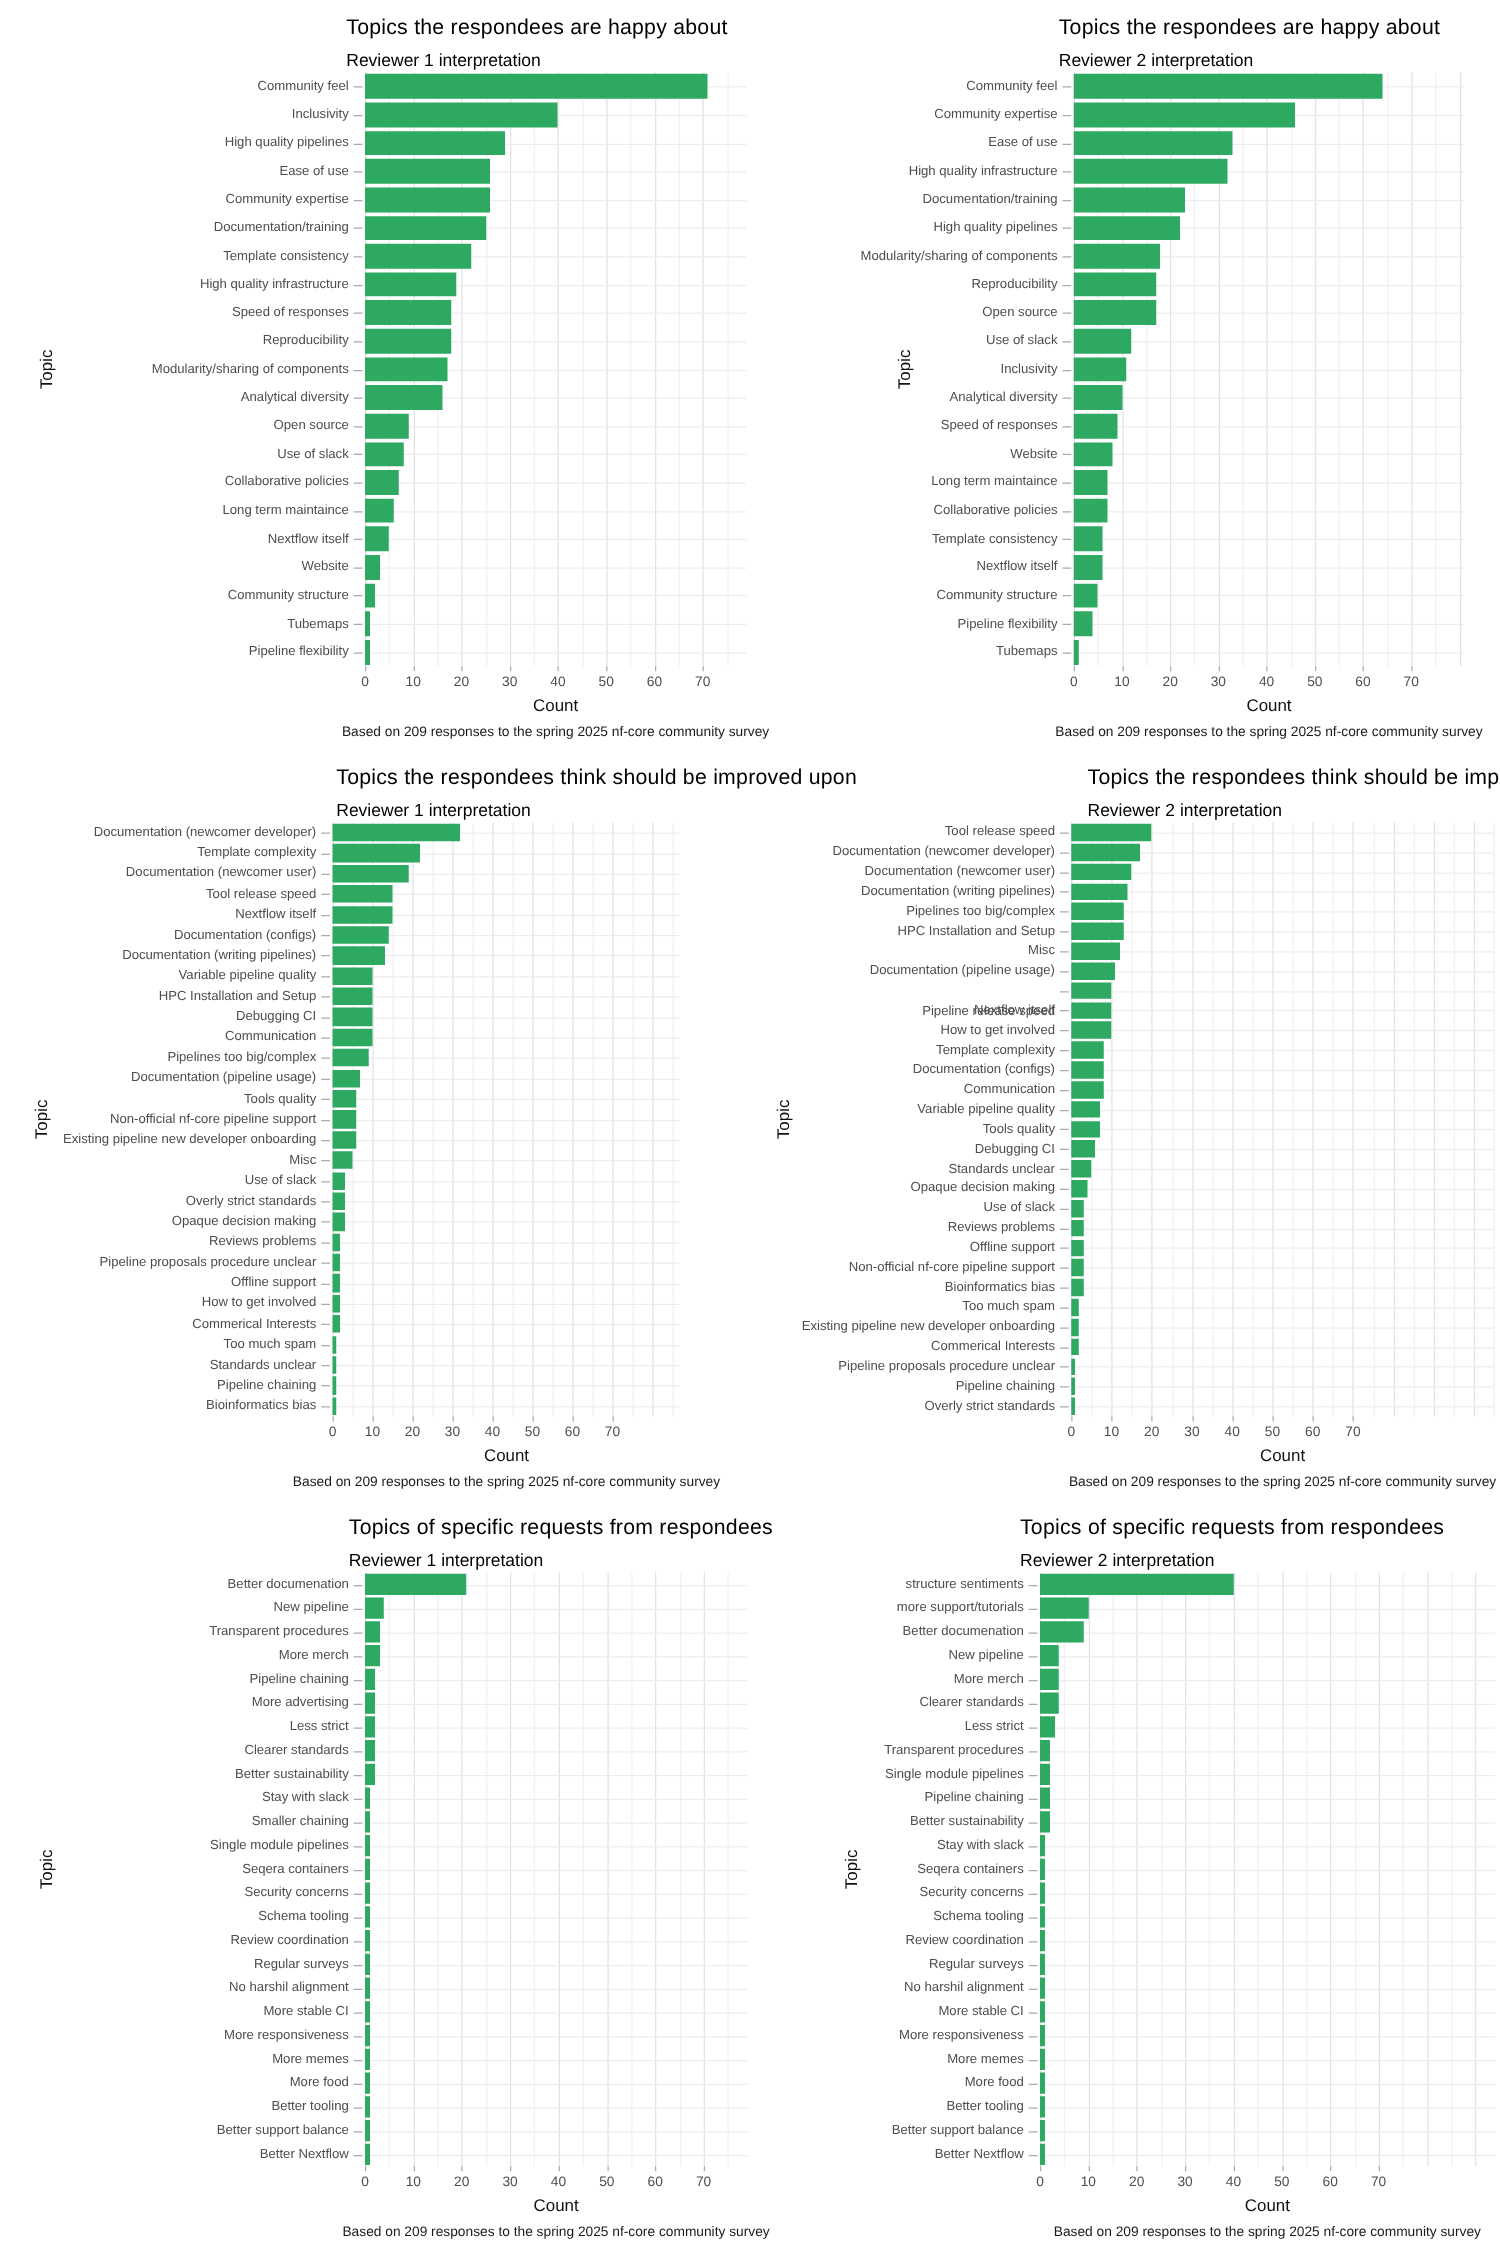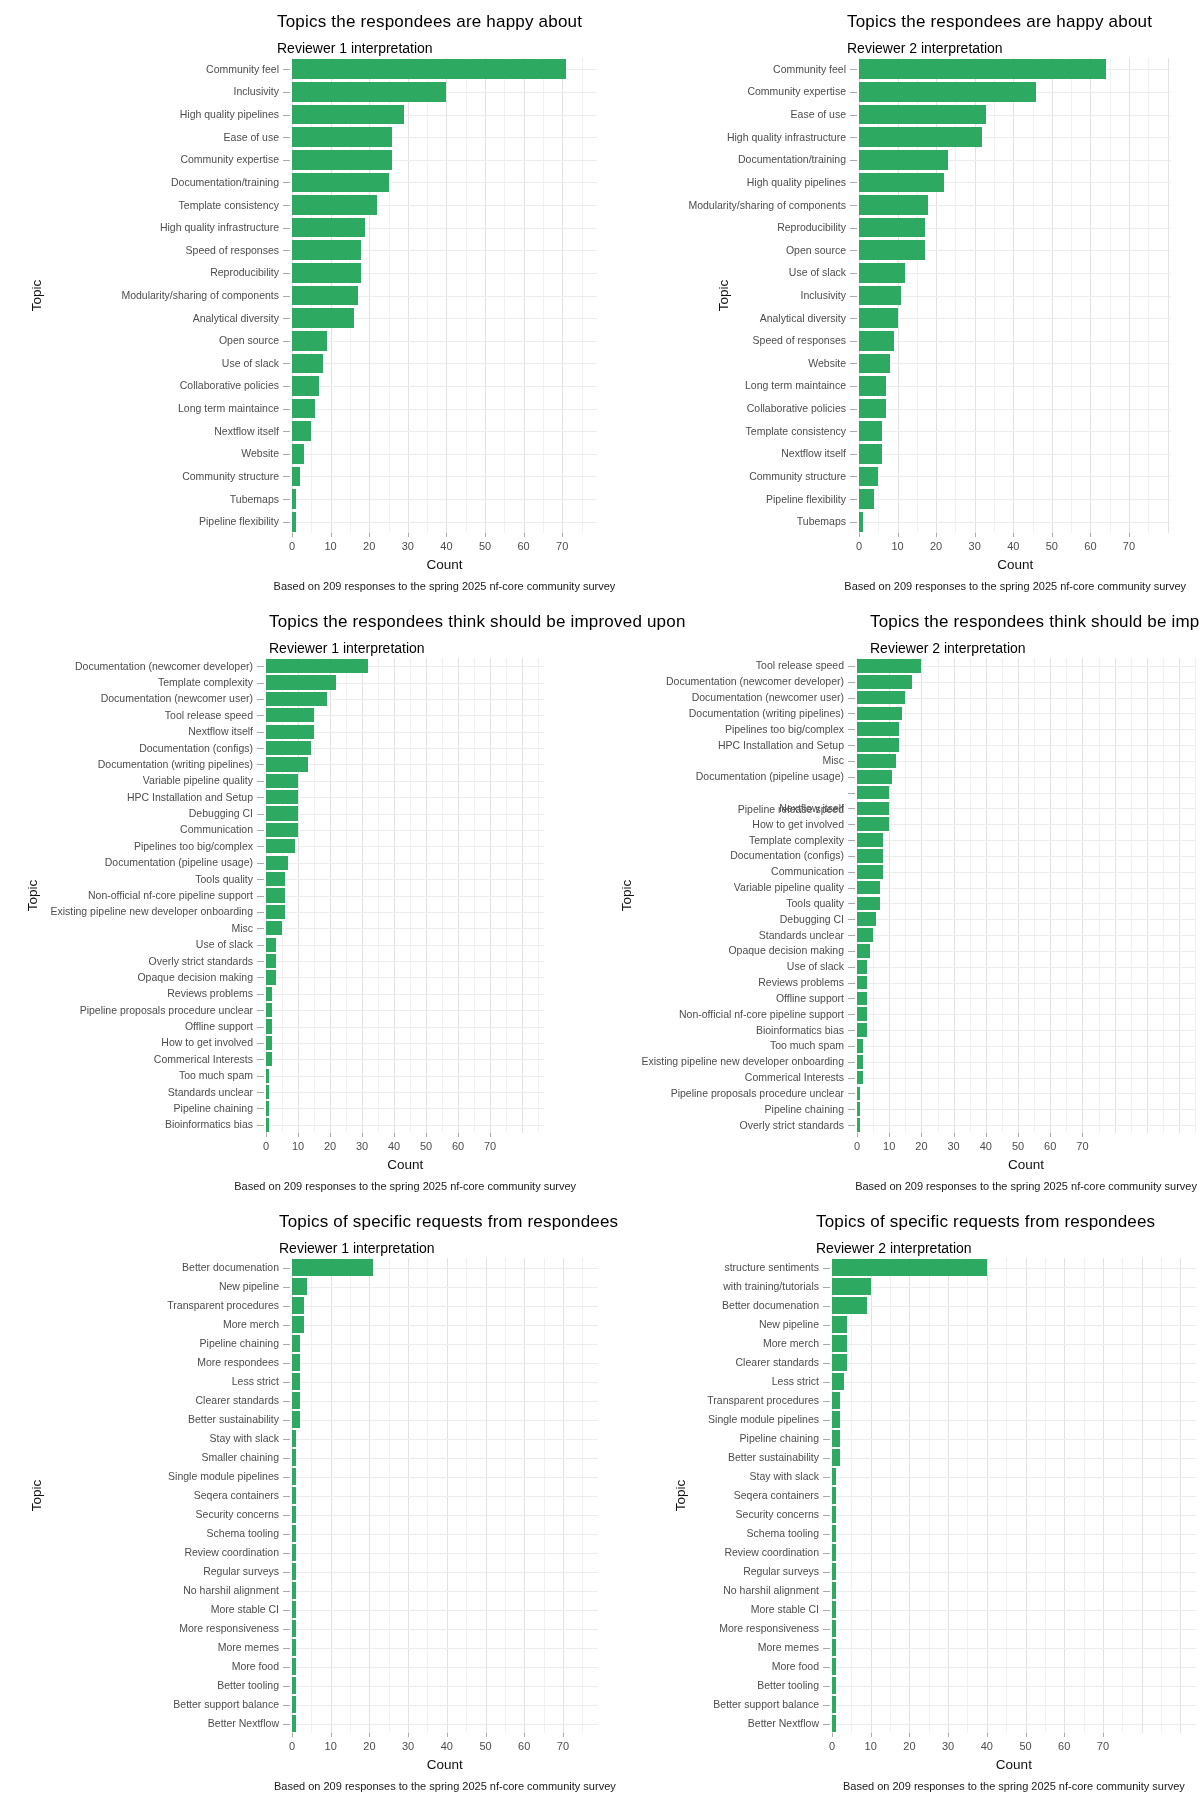--- a/index.html
+++ b/index.html
@@ -680,21 +680,21 @@
       <div class="rowlabel" style="left: 0px; top: 61px; width: 279px;">Better documenation</div>
       <div class="ytick" style="left: 283px; top: 67.5px;"></div>
       <div class="rowlabel" style="left: 0px; top: 80px; width: 279px;">New pipeline</div>
       <div class="ytick" style="left: 283px; top: 86.5px;"></div>
       <div class="rowlabel" style="left: 0px; top: 99px; width: 279px;">Transparent procedures</div>
       <div class="ytick" style="left: 283px; top: 105.5px;"></div>
       <div class="rowlabel" style="left: 0px; top: 118px; width: 279px;">More merch</div>
       <div class="ytick" style="left: 283px; top: 124.5px;"></div>
       <div class="rowlabel" style="left: 0px; top: 137px; width: 279px;">Pipeline chaining</div>
       <div class="ytick" style="left: 283px; top: 143.5px;"></div>
-      <div class="rowlabel" style="left: 0px; top: 156px; width: 279px;">More respondees</div>
+      <div class="rowlabel" style="left: 0px; top: 156px; width: 279px;">More advertising</div>
       <div class="ytick" style="left: 283px; top: 162.5px;"></div>
       <div class="rowlabel" style="left: 0px; top: 175px; width: 279px;">Less strict</div>
       <div class="ytick" style="left: 283px; top: 181.5px;"></div>
       <div class="rowlabel" style="left: 0px; top: 194px; width: 279px;">Clearer standards</div>
       <div class="ytick" style="left: 283px; top: 200.5px;"></div>
       <div class="rowlabel" style="left: 0px; top: 213px; width: 279px;">Better sustainability</div>
       <div class="ytick" style="left: 283px; top: 219.5px;"></div>
       <div class="rowlabel" style="left: 0px; top: 232px; width: 279px;">Stay with slack</div>
       <div class="ytick" style="left: 283px; top: 238.5px;"></div>
       <div class="rowlabel" style="left: 0px; top: 251px; width: 279px;">Smaller chaining</div>
@@ -816,21 +816,21 @@
         <div class="bar" style="left: 0px; top: 343.235px; height: 16.53px; width: 3.87px;"></div>
         <div class="bar" style="left: 0px; top: 362.235px; height: 16.53px; width: 3.87px;"></div>
         <div class="bar" style="left: 0px; top: 381.235px; height: 16.53px; width: 3.87px;"></div>
         <div class="bar" style="left: 0px; top: 400.235px; height: 16.53px; width: 3.87px;"></div>
         <div class="bar" style="left: 0px; top: 419.235px; height: 16.53px; width: 3.87px;"></div>
         <div class="bar" style="left: 0px; top: 438.235px; height: 16.53px; width: 3.87px;"></div>
         <div class="bar" style="left: 0px; top: 457.235px; height: 16.53px; width: 3.87px;"></div>
       </div>
       <div class="rowlabel" style="left: 0px; top: 61px; width: 219px;">structure sentiments</div>
       <div class="ytick" style="left: 223px; top: 67.5px;"></div>
-      <div class="rowlabel" style="left: 0px; top: 80px; width: 219px;">with training/tutorials</div>
+      <div class="rowlabel" style="left: 0px; top: 80px; width: 219px;">more support/tutorials</div>
       <div class="ytick" style="left: 223px; top: 86.5px;"></div>
       <div class="rowlabel" style="left: 0px; top: 99px; width: 219px;">Better documenation</div>
       <div class="ytick" style="left: 223px; top: 105.5px;"></div>
       <div class="rowlabel" style="left: 0px; top: 118px; width: 219px;">New pipeline</div>
       <div class="ytick" style="left: 223px; top: 124.5px;"></div>
       <div class="rowlabel" style="left: 0px; top: 137px; width: 219px;">More merch</div>
       <div class="ytick" style="left: 223px; top: 143.5px;"></div>
       <div class="rowlabel" style="left: 0px; top: 156px; width: 219px;">Clearer standards</div>
       <div class="ytick" style="left: 223px; top: 162.5px;"></div>
       <div class="rowlabel" style="left: 0px; top: 175px; width: 219px;">Less strict</div>

